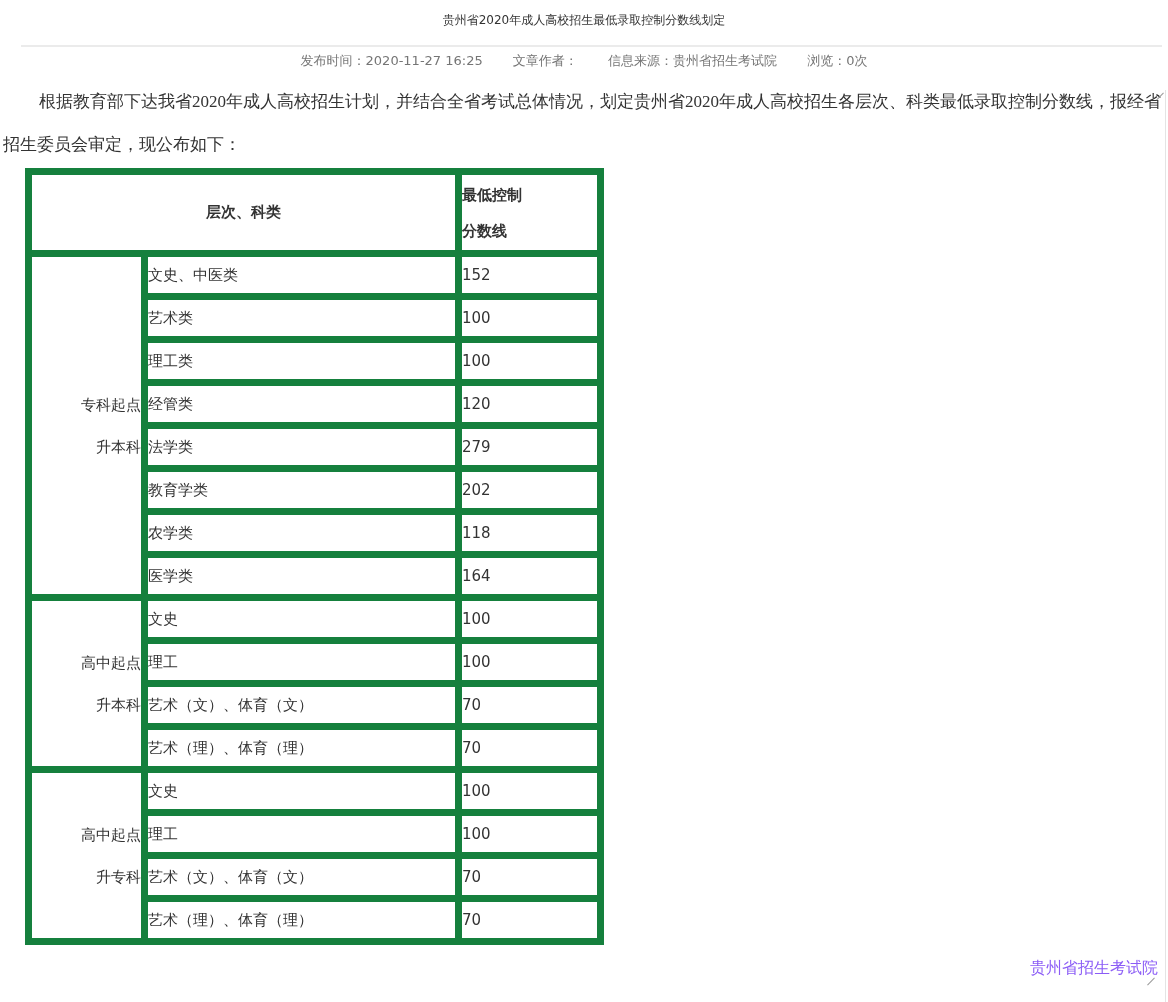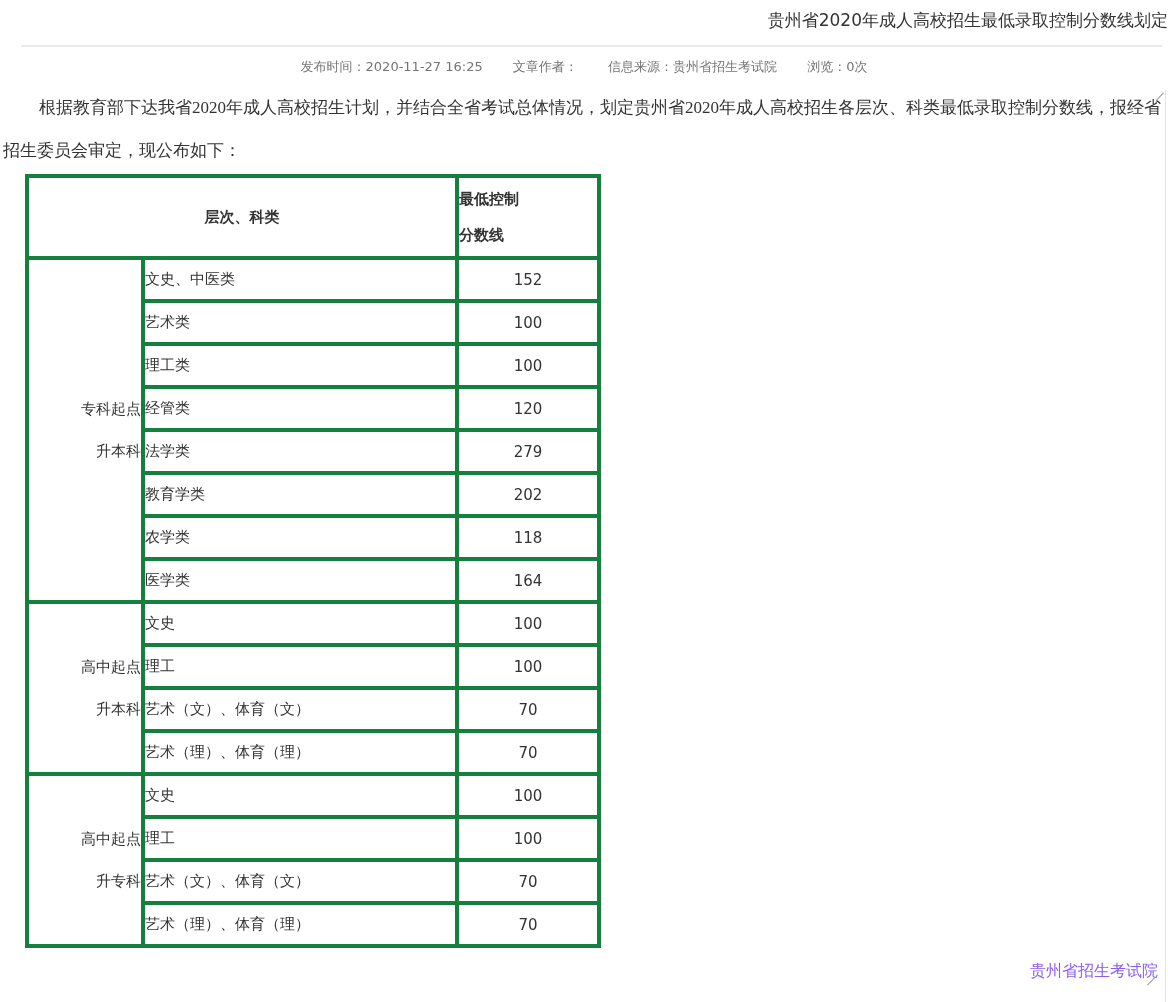--- a/index.html
+++ b/index.html
@@ -5,38 +5,38 @@
   html,body { margin:0; padding:0; }
   body {
     width:1168px; height:1002px;
     background:#ffffff;
     color:#333333;
     font-family:"DejaVu Sans","Liberation Sans",sans-serif;
     position:relative;
     overflow:hidden;
   }
   .article-title {
-    text-align:right;
-    font-size:17px;
+    text-align:center;
+    font-size:12px;
     font-weight:400;
     color:#333333;
     margin-top:8px;
     height:24px;
     line-height:24px;
   }
   .title-divider {
     border:none;
     border-top:2px solid #ebebeb;
     margin:13px 6px 0 21px;
   }
   .meta-bar {
     text-align:center;
     font-size:13px;
     color:#757575;
-    margin-top:11px;
+    margin-top:5px;
     height:18px;
     line-height:18px;
   }
   .meta-bar span { margin:0 13px; }
   .intro-paragraph {
     font-size:17px;
     line-height:43px;
     color:#333333;
     margin:10px 4px 0 3px;
     text-indent:36px;
@@ -44,21 +44,21 @@
   }
   table.score-table {
     border-collapse:collapse;
     table-layout:fixed;
     width:572px;
     margin:2px 0 0 25px;
     font-size:15px;
     color:#333333;
   }
   table.score-table th, table.score-table td {
-    border:4px solid #15803d;
+    border:7px solid #15803d;
     padding:0;
     overflow:hidden;
   }
   .col-group { width:116px; }
   .col-subject { width:314px; }
   .col-score { width:142px; }
   tr.header-row { height:82px; }
   th.th-level {
     font-weight:bold;
     text-align:center;
@@ -72,21 +72,21 @@
     line-height:36px;
   }
   tr.data-row { height:43px; }
   td.group-cell {
     text-align:right;
     vertical-align:middle;
     line-height:42px;
     font-weight:400;
   }
   td.subject-cell { padding-left:25px; vertical-align:middle; }
-  td.score-cell { padding-left:31px; vertical-align:middle;text-align:center; }
+  td.score-cell { padding-left:31px; vertical-align:middle; }
   .footer-signature {
     text-align:right;
     font-size:16px;
     color:#8b5cf6;
     margin:13px 10px 0 0;
     height:20px;
     line-height:20px;
   }
   .right-edge-line {
     position:absolute;

